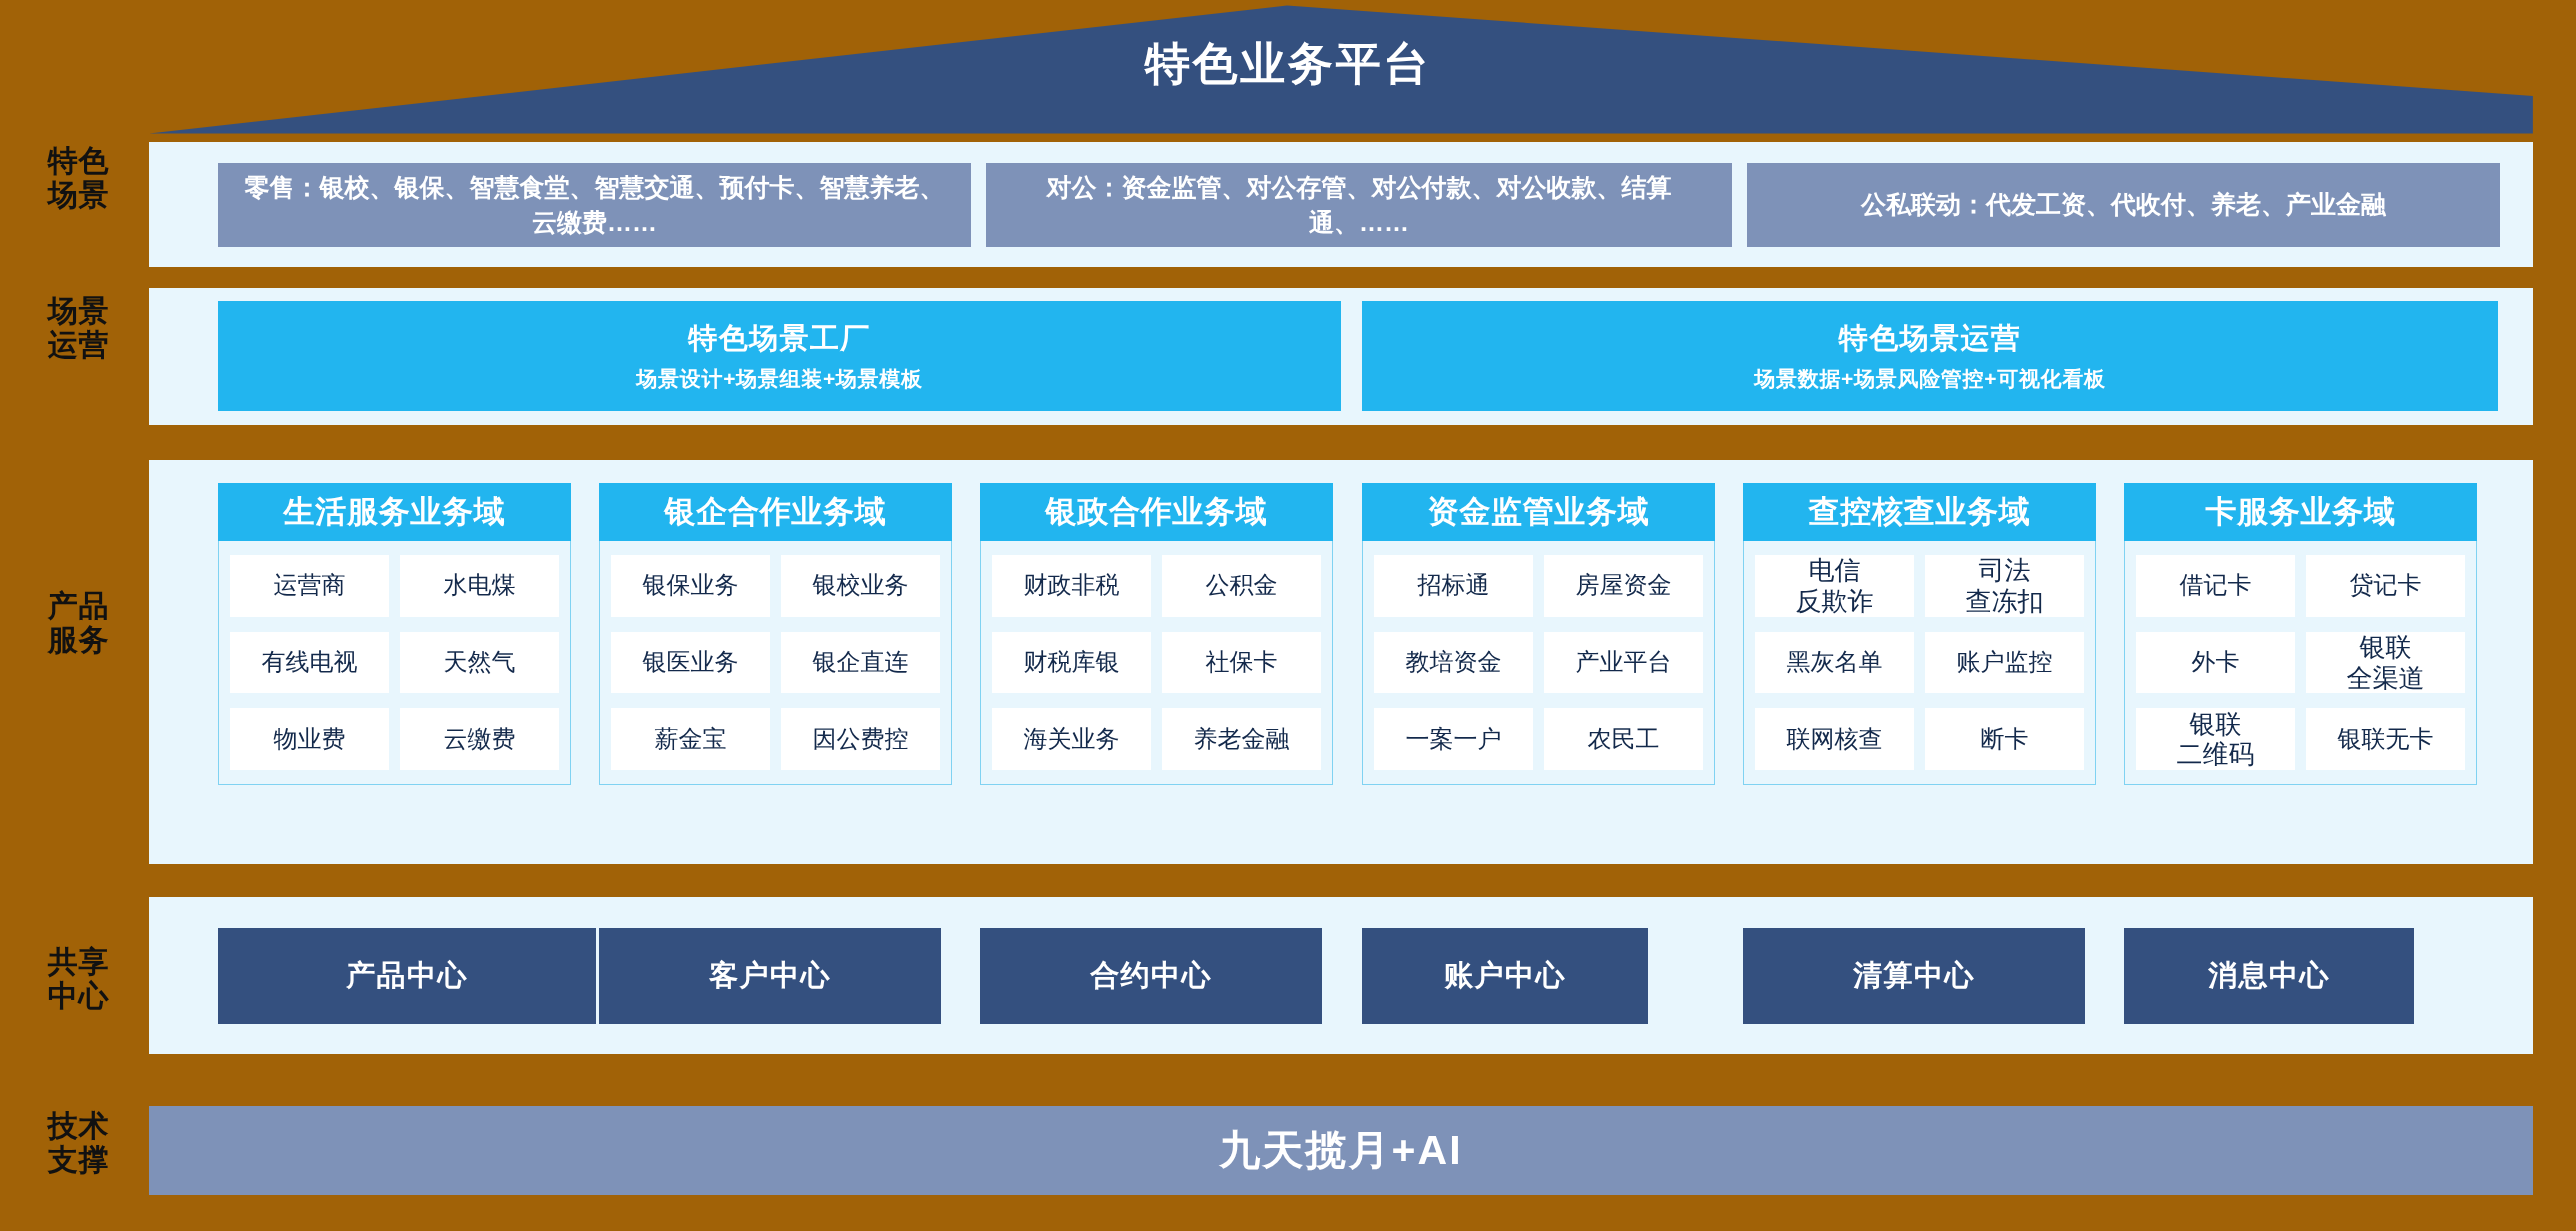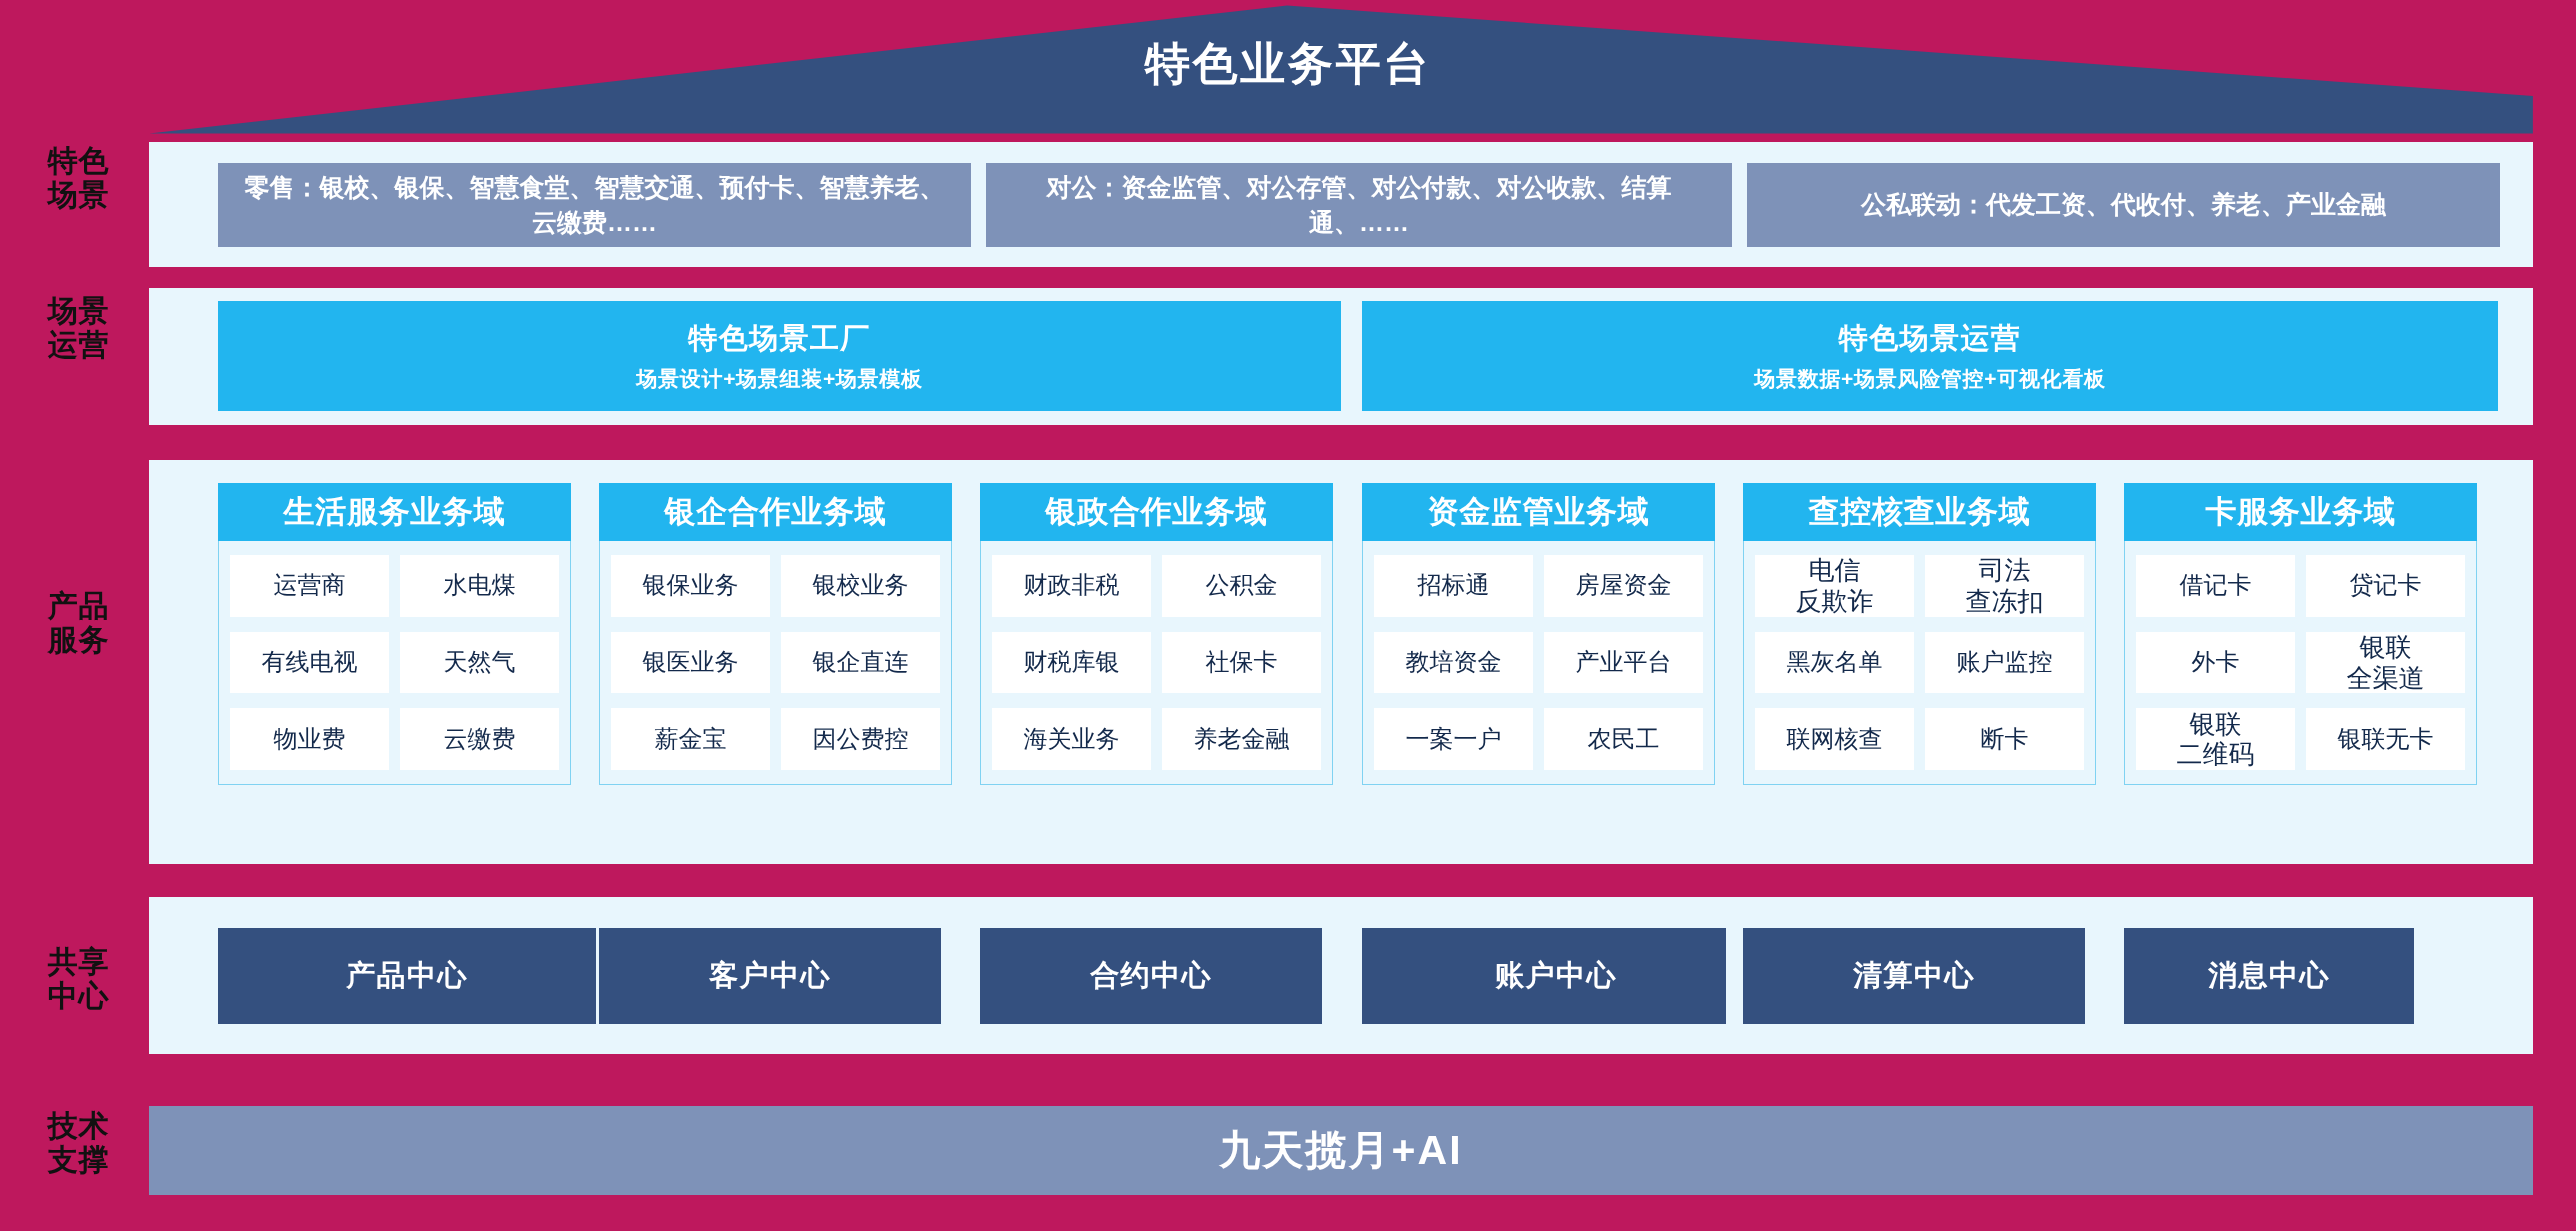--- a/index.html
+++ b/index.html
@@ -2,21 +2,21 @@
 <html style="font-size:11px"><head>
 <meta charset="utf-8">
 <style>
   html,body{margin:0;padding:0;background:#ffffff;}
   body{
     width:2576px;height:1232px;
     font-family:"Liberation Sans","DejaVu Sans",sans-serif;
     color:#13294b;
     overflow:hidden;
   }
-  .page{position:relative;width:2576px;height:1232px;background:#be185d;}
+  .page{position:relative;width:2576px;height:1232px;background:#a16207;}
 
   
   .roof-wrap{position:absolute;left:0;top:0;width:2576px;height:137px;}
   .roof-svg{display:block;width:2576px;height:137px;}
   .roof-title{
     position:absolute;left:0;top:41px;width:2576px;
     text-align:center;color:#ffffff;
     font-size:45px;font-weight:bold;letter-spacing:2.7px;
     line-height:1;
   }
@@ -234,20 +234,20 @@
 二维码</div>
           <div class="chip" style="white-space: pre-line;">银联无卡</div>
         </div>
       </div>
     </div>
 
   <div class="band" style="left:149px;top:897px;width:2384px;height:157px;"></div>
   <div class="center-card" style="left:218px;top:928px;width:378px;height:96px;">产品中心</div>
   <div class="center-card" style="left:599px;top:928px;width:342px;height:96px;">客户中心</div>
   <div class="center-card" style="left:980px;top:928px;width:342px;height:96px;">合约中心</div>
-  <div class="center-card" style="left:1362px;top:928px;width:340px;height:96px;padding-left:24px;">账户中心</div>
+  <div class="center-card" style="left:1362px;top:928px;width:286px;height:96px;">账户中心</div>
   <div class="center-card" style="left:1743px;top:928px;width:342px;height:96px;">清算中心</div>
   <div class="center-card" style="left:2124px;top:928px;width:290px;height:96px;">消息中心</div>
 
   <div class="tech-bar" style="left:149px;top:1106px;width:2384px;height:89px;">九天揽月+AI</div>
 
 </div>
 
 
 </body></html>

